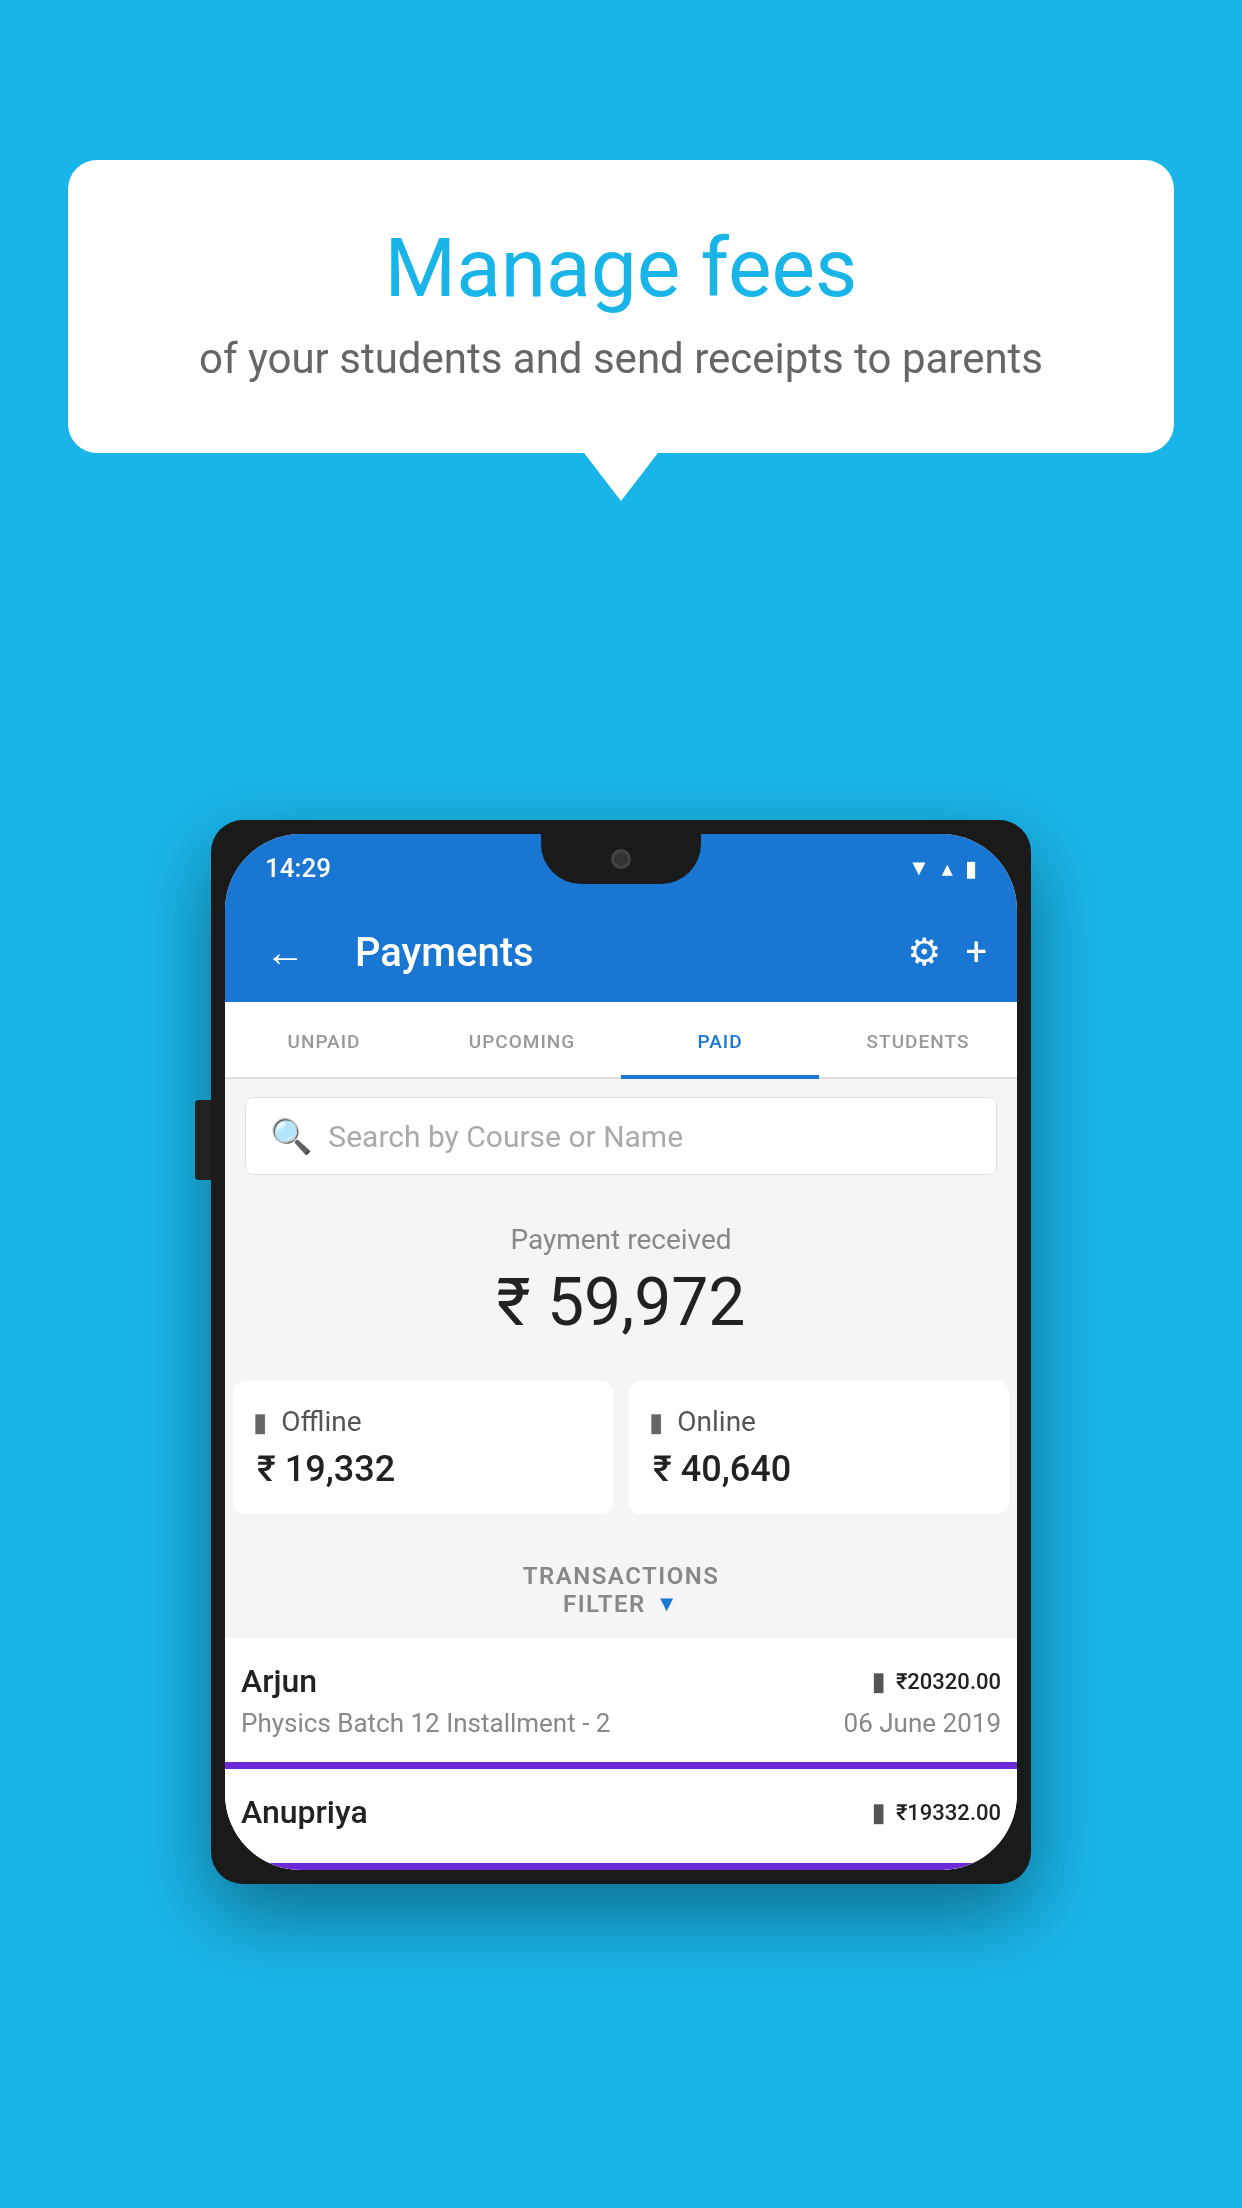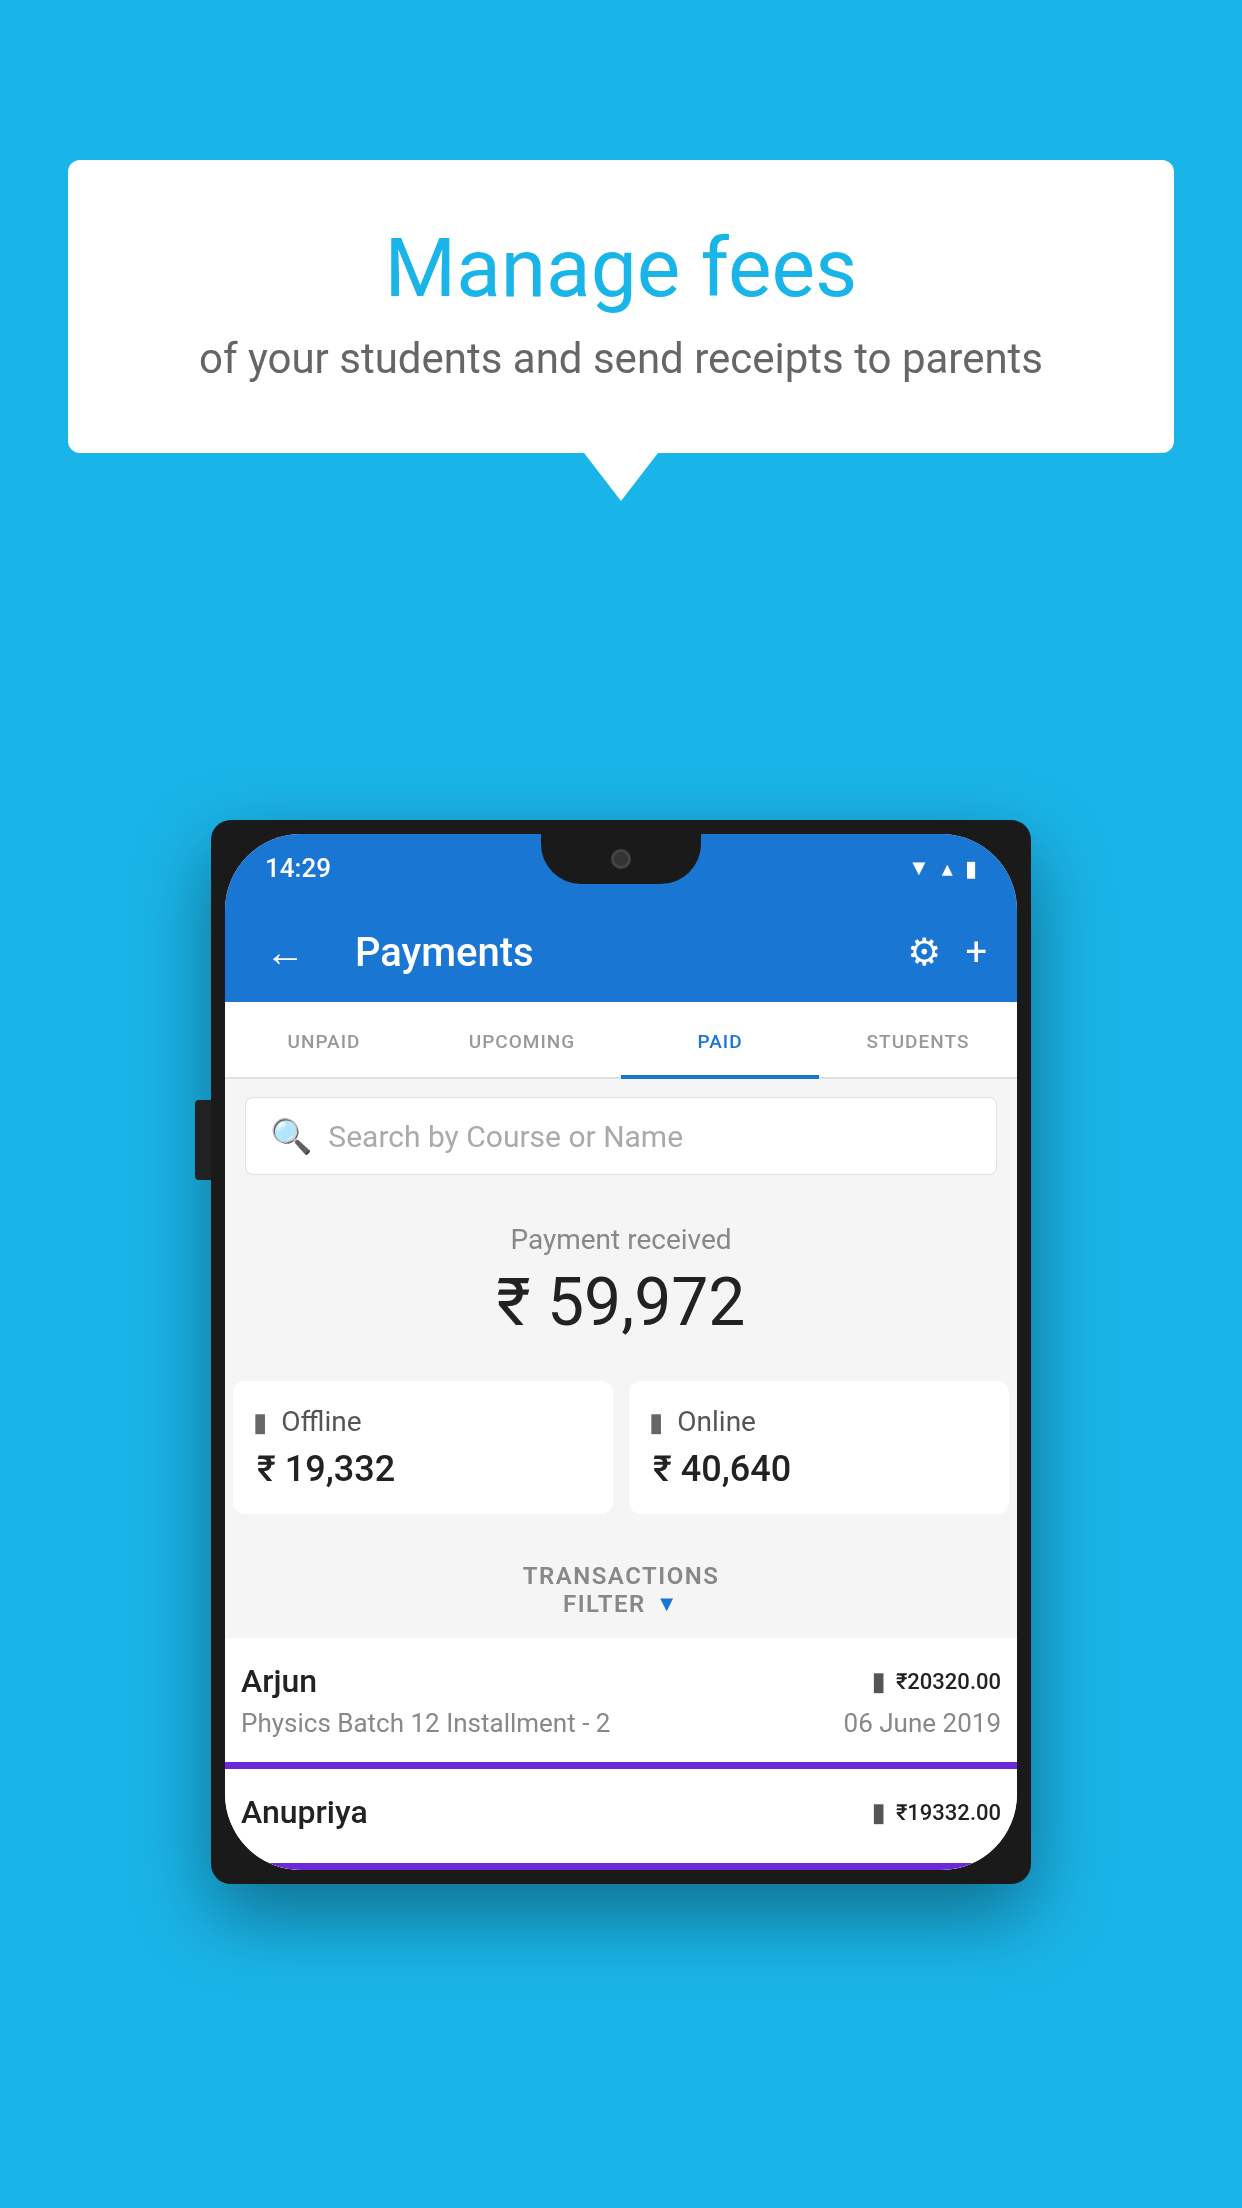--- a/index.html
+++ b/index.html
@@ -13,21 +13,21 @@
       position: relative;
     }
 
     
     .speech-bubble {
       position: absolute;
       top: 160px;
       left: 68px;
       right: 68px;
       background: white;
-      border-radius: 12px;
+      border-radius: 29px;
       padding: 60px 50px 70px;
       text-align: center;
     }
     .speech-bubble::after {
       content: '';
       position: absolute;
       bottom: -48px;
       left: 50%;
       transform: translateX(-50%);
       width: 0;
@@ -54,21 +54,21 @@
       top: 820px;
       left: 50%;
       transform: translateX(-50%);
       width: 820px;
     }
 
     .phone-frame {
       position: relative;
       width: 820px;
       background: #1a1a1a;
-      border-radius: 20px;
+      border-radius: 32px;
       padding: 14px;
       box-shadow: 0 30px 80px rgba(0,0,0,0.4);
     }
 
     
     .phone-frame::before {
       content: '';
       position: absolute;
       left: -16px;
       top: 280px;

